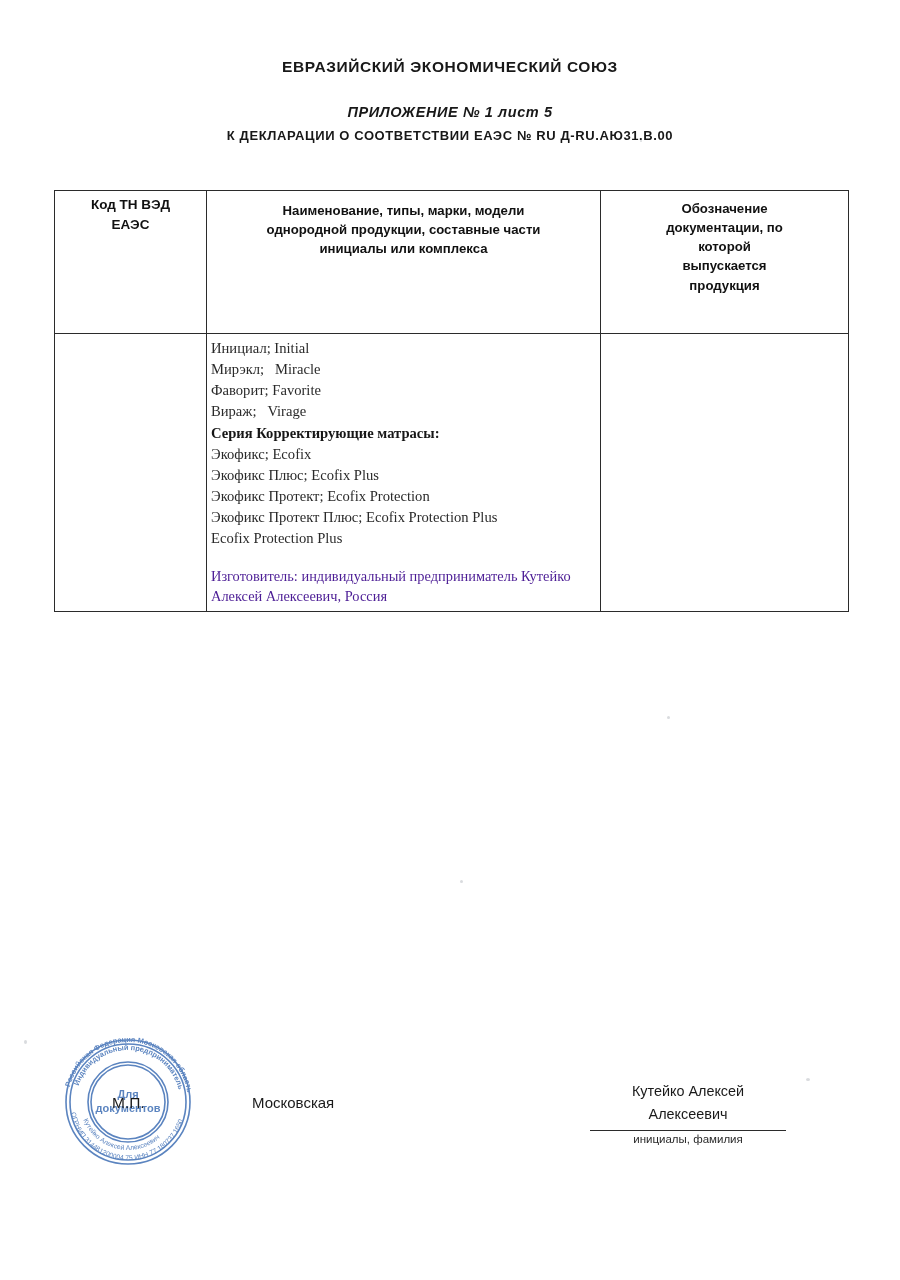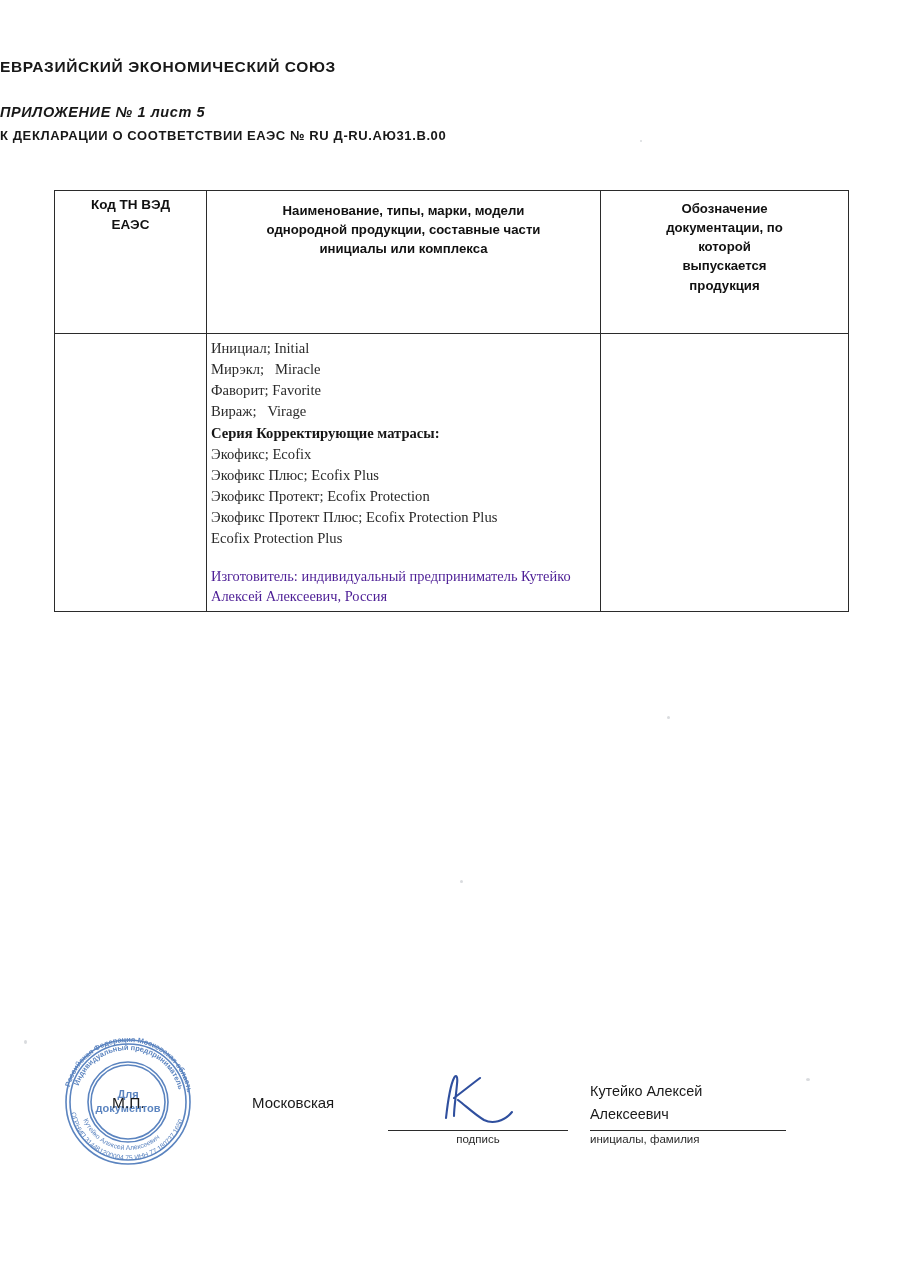--- a/index.html
+++ b/index.html
@@ -16,20 +16,21 @@
     overflow: hidden;
   }
   .page {
     position: relative;
     width: 900px;
     height: 1280px;
   }
 
   
   .header {
+    text-align: center;
     padding-top: 58px;
   }
   .header-line {
     font-weight: bold;
     letter-spacing: 0.6px;
     color: #181818;
   }
   .hdr-1 { font-size: 15.5px; margin-bottom: 28px; }
   .hdr-2 { font-size: 14.5px; margin-bottom: 8px; font-style: italic; }
   .hdr-3 { font-size: 13px; margin-bottom: 4px; }
@@ -126,20 +127,21 @@
   .sign-caption {
     font-size: 11.5px;
     color: #2a2a2a;
     padding-top: 2px;
   }
   .name-area {
     position: absolute;
     left: 590px;
     top: 22px;
     width: 196px;
+    text-align: center;
   }
   .name-text {
     font-size: 14.4px;
     line-height: 1.35;
     color: #1a1a1a;
     padding-bottom: 4px;
   }
   .name-rule {
     border-bottom: 1px solid #2b2b2b;
     width: 100%;
@@ -256,28 +258,20 @@
         <text x="80" y="76" font-size="11">Для</text>
         <text x="80" y="90" font-size="11">документов</text>
       </g>
     </svg>
   </div>
 
   <div class="footer">
     <div class="mp">М.П.</div>
     <div class="applicant">Московская</div>
 
-    <div class="sign-area">
-      <div class="sign-line">
-        <svg width="180" height="60" viewBox="0 0 180 60" xmlns="http://www.w3.org/2000/svg" style="position:absolute;left:0;top:0;">
-          <path d="M58,48 C60,30 62,16 66,8 C68,4 70,6 69,14 C68,26 66,38 66,46 M66,28 C74,22 84,14 92,8 M70,30 C78,36 86,44 96,50 C104,54 116,52 124,42" fill="none" stroke="#2f4f9e" stroke-width="2.1" stroke-linecap="round"></path>
-        </svg>
-      </div>
-      <div class="sign-caption">подпись</div>
-    </div>
 
     <div class="name-area">
       <div class="name-text">Кутейко Алексей</div>
       <div class="name-text">Алексеевич</div>
       <div class="name-rule"></div>
       <div class="name-caption">инициалы, фамилия</div>
     </div>
   </div>
 
   <div class="speck" style="left:667px;top:716px;width:3px;height:3px;"></div>

